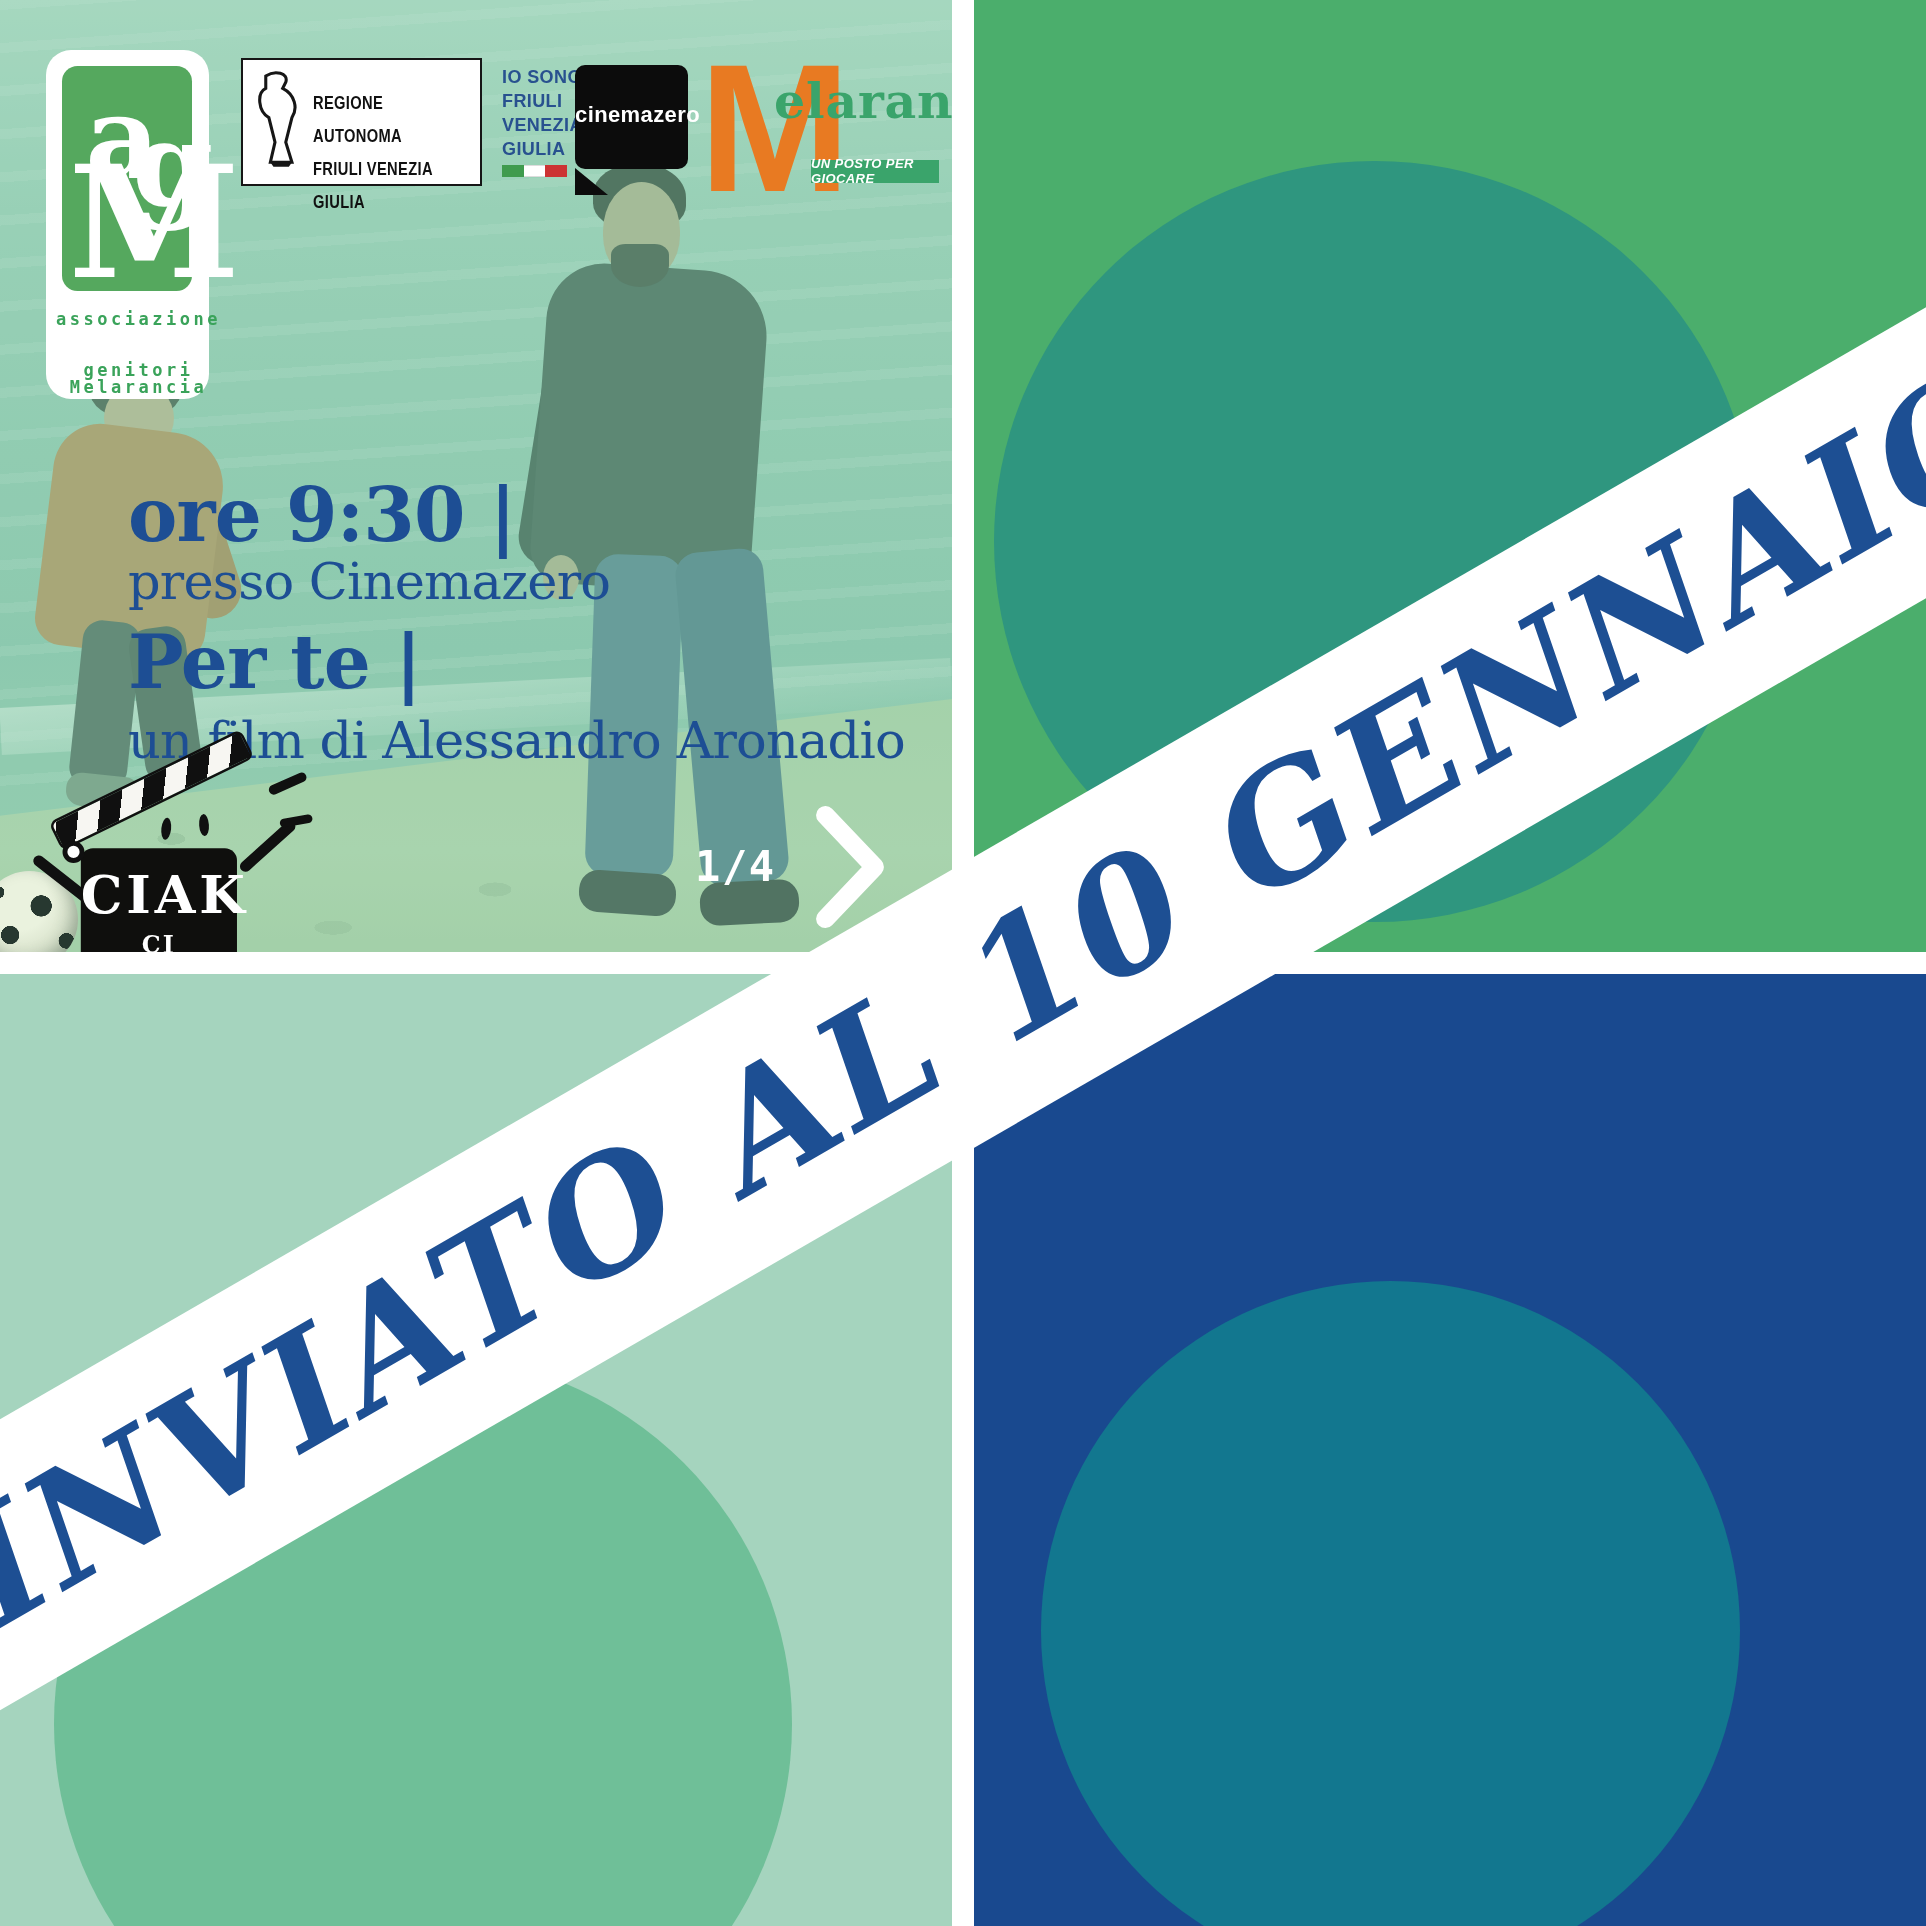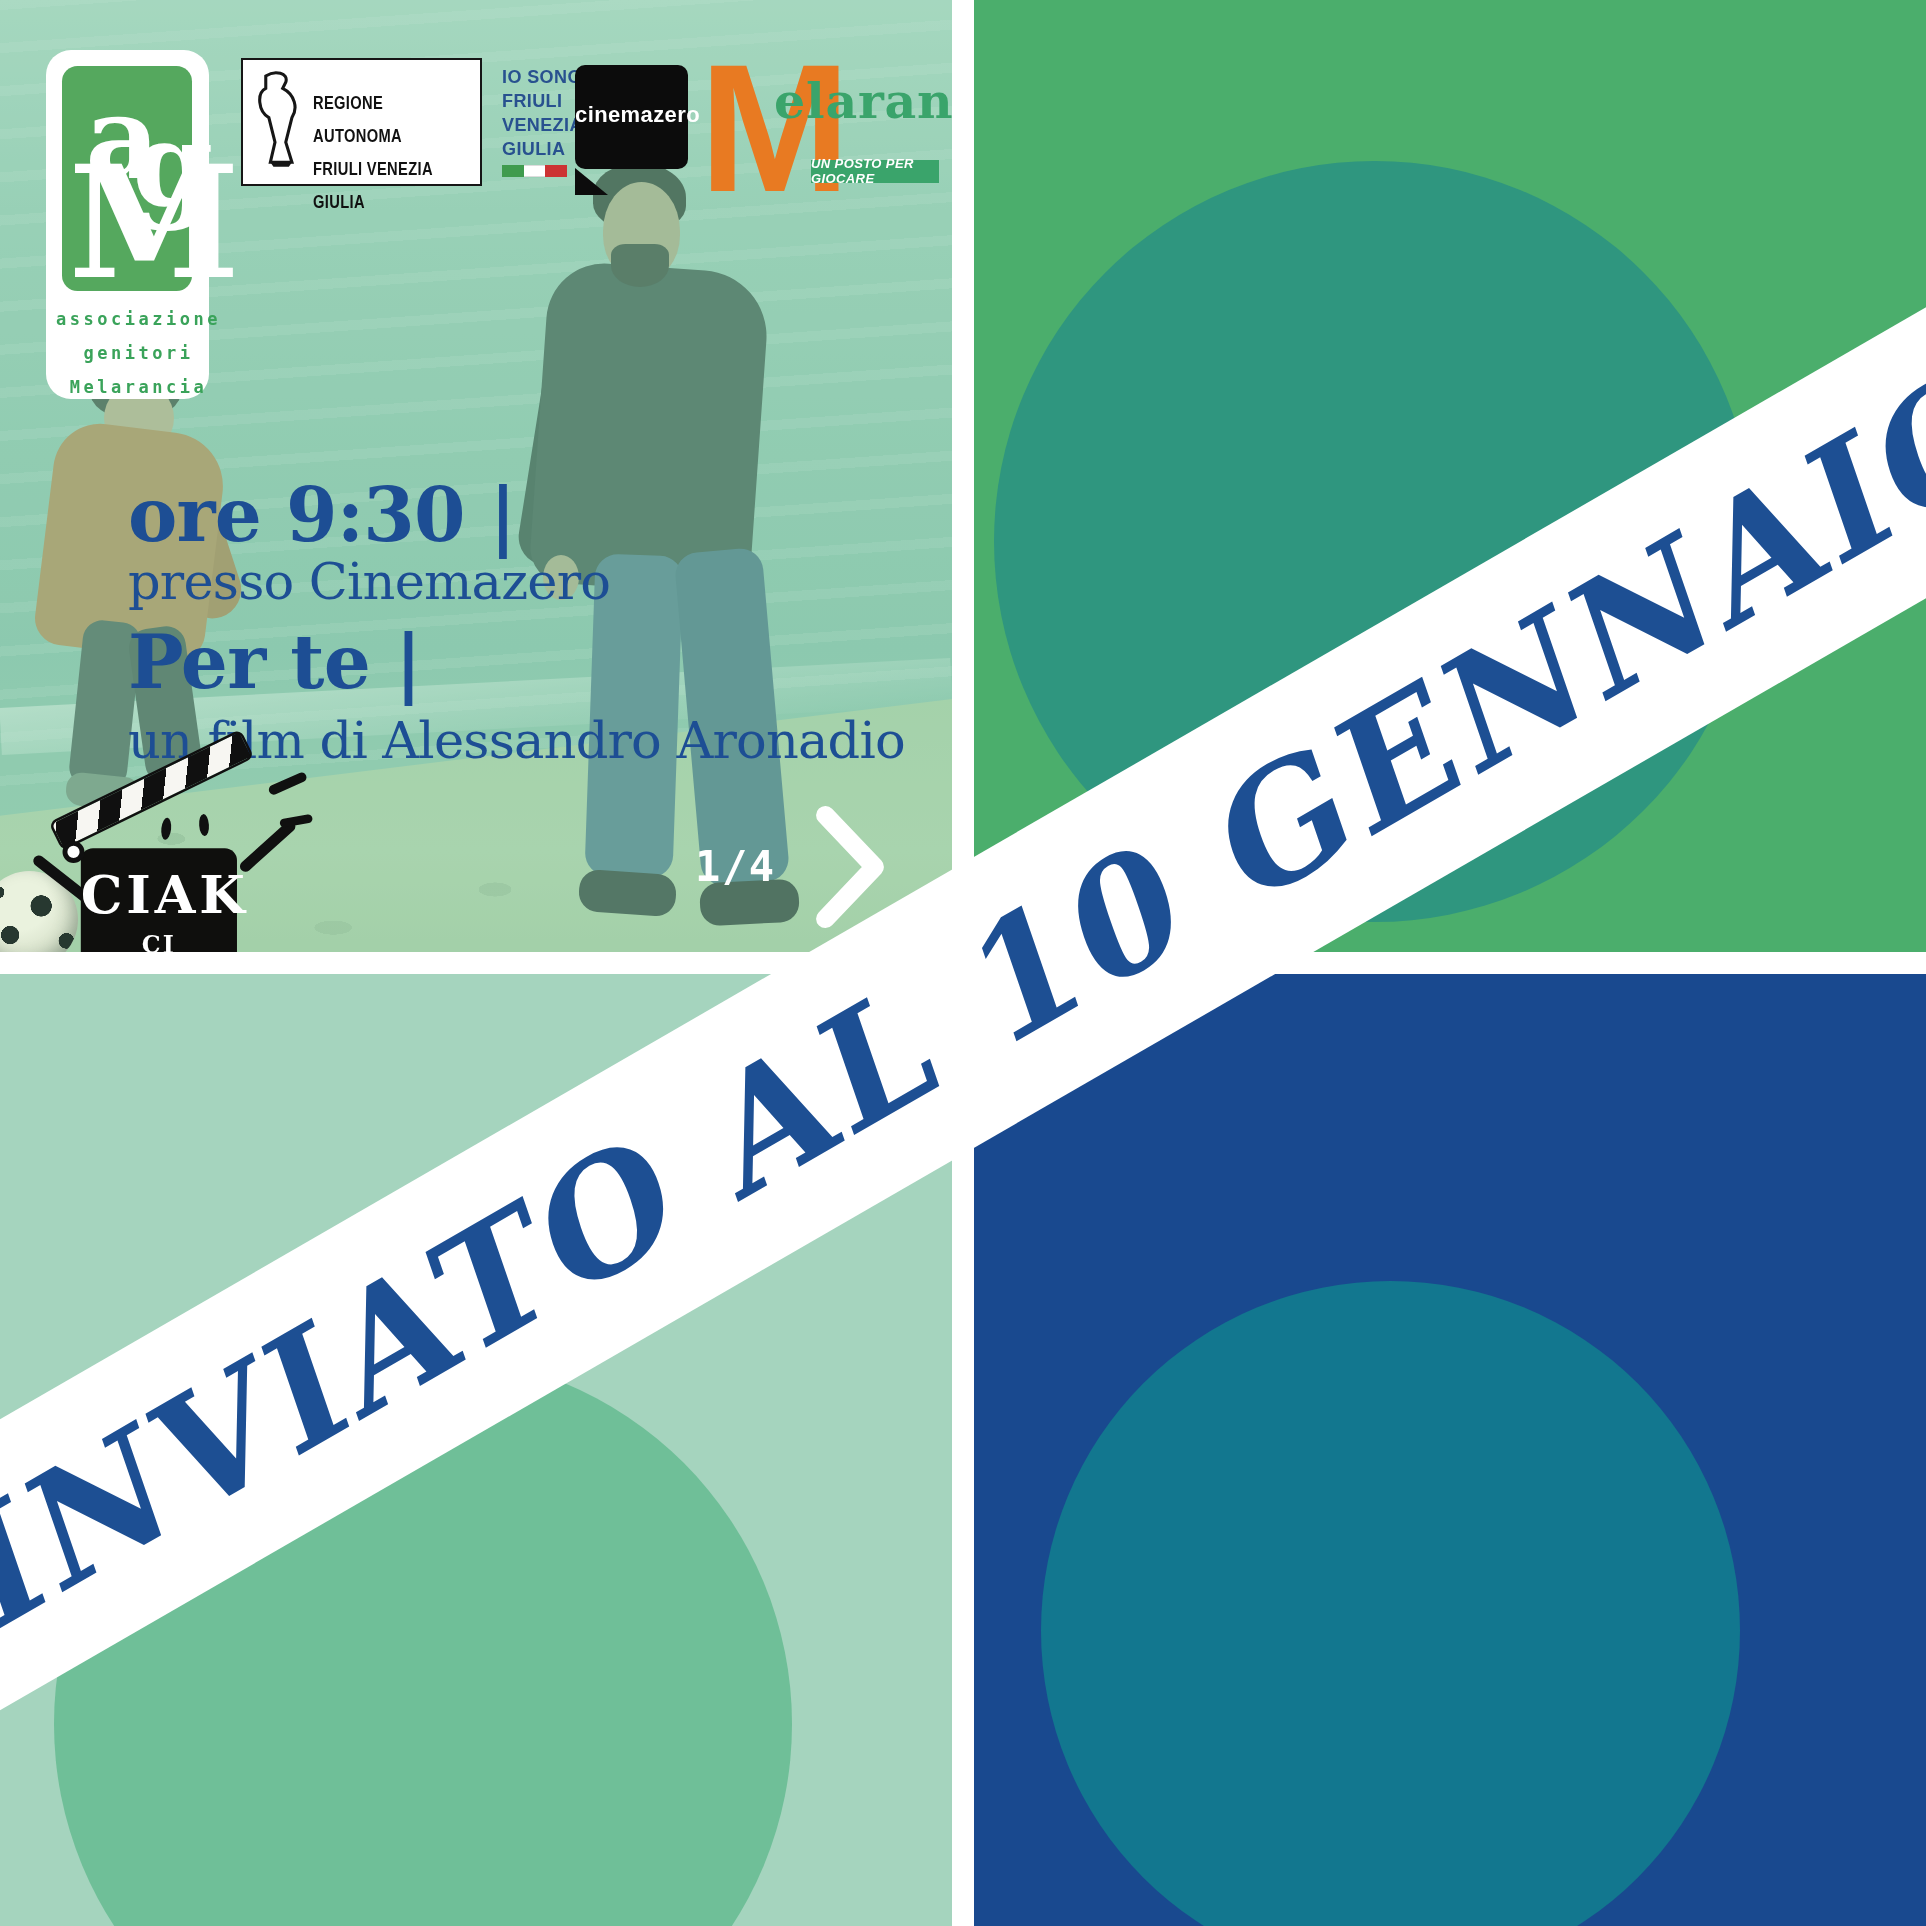--- a/index.html
+++ b/index.html
@@ -60,21 +60,21 @@
                    radial-gradient(10px 10px at 18% 22%,#273830 0 58%,transparent 60%);}
 
   
   .agm-box{position:absolute;left:46px;top:50px;width:163px;height:349px;background:#fff;border-radius:25px;}
   .agm-square{position:absolute;left:16.3px;top:16.3px;width:130px;height:225px;background:#55a85e;border-radius:15.5px;}
   .agm-a{position:absolute;left:23px;top:3.1px;color:#fff;font-size:116px;font-weight:bold;}
   .agm-g{position:absolute;left:70px;top:29.5px;color:#fff;font-size:116px;font-weight:bold;}
   .agm-m{position:absolute;left:6.2px;top:65px;color:#fff;font-size:155px;font-weight:bold;}
   .agm-cap{position:absolute;left:0;width:185px;text-align:center;color:#3aa35a;
            font-family:"DejaVu Sans Mono","Liberation Mono",monospace;font-weight:bold;font-size:17px;letter-spacing:3.5px;}
-  .agm-cap1{top:259px;} .agm-cap2{top:293px;} .agm-cap3{top:327px;}
+  .agm-cap1{top:259px;} .agm-cap2{top:310px;} .agm-cap3{top:327px;}
   .regione-box{position:absolute;left:241px;top:58px;width:241px;height:128px;background:#fff;border:2.3px solid #161616;box-sizing:border-box;}
   .regione-eagle{position:absolute;left:11.6px;top:11px;}
   .regione-text{position:absolute;left:70px;top:27px;width:163px;color:#111;
                 font-family:"Liberation Sans","DejaVu Sans",sans-serif;font-weight:bold;font-size:17.5px;line-height:33px;
                 transform:scaleX(.84);transform-origin:left top;letter-spacing:0.4px;}
   .iosono{position:absolute;left:502px;top:65px;width:89px;color:#28518f;
           font-family:"Liberation Sans","DejaVu Sans",sans-serif;font-weight:bold;font-size:18px;line-height:24px;letter-spacing:0.4px;}
   .iosono-flag{position:absolute;left:0px;top:100px;width:65px;height:11.6px;display:flex;}
   .iosono-flag span{flex:1;} .fl-g{background:#3f9b4e;} .fl-w{background:#ffffff;border-top:0.8px solid #ddd;border-bottom:0.8px solid #ddd;} .fl-r{background:#cc3333;}
   .cz-bubble{position:absolute;left:575px;top:65px;width:113px;height:104px;background:#0c0c0c;border-radius:10px;}

